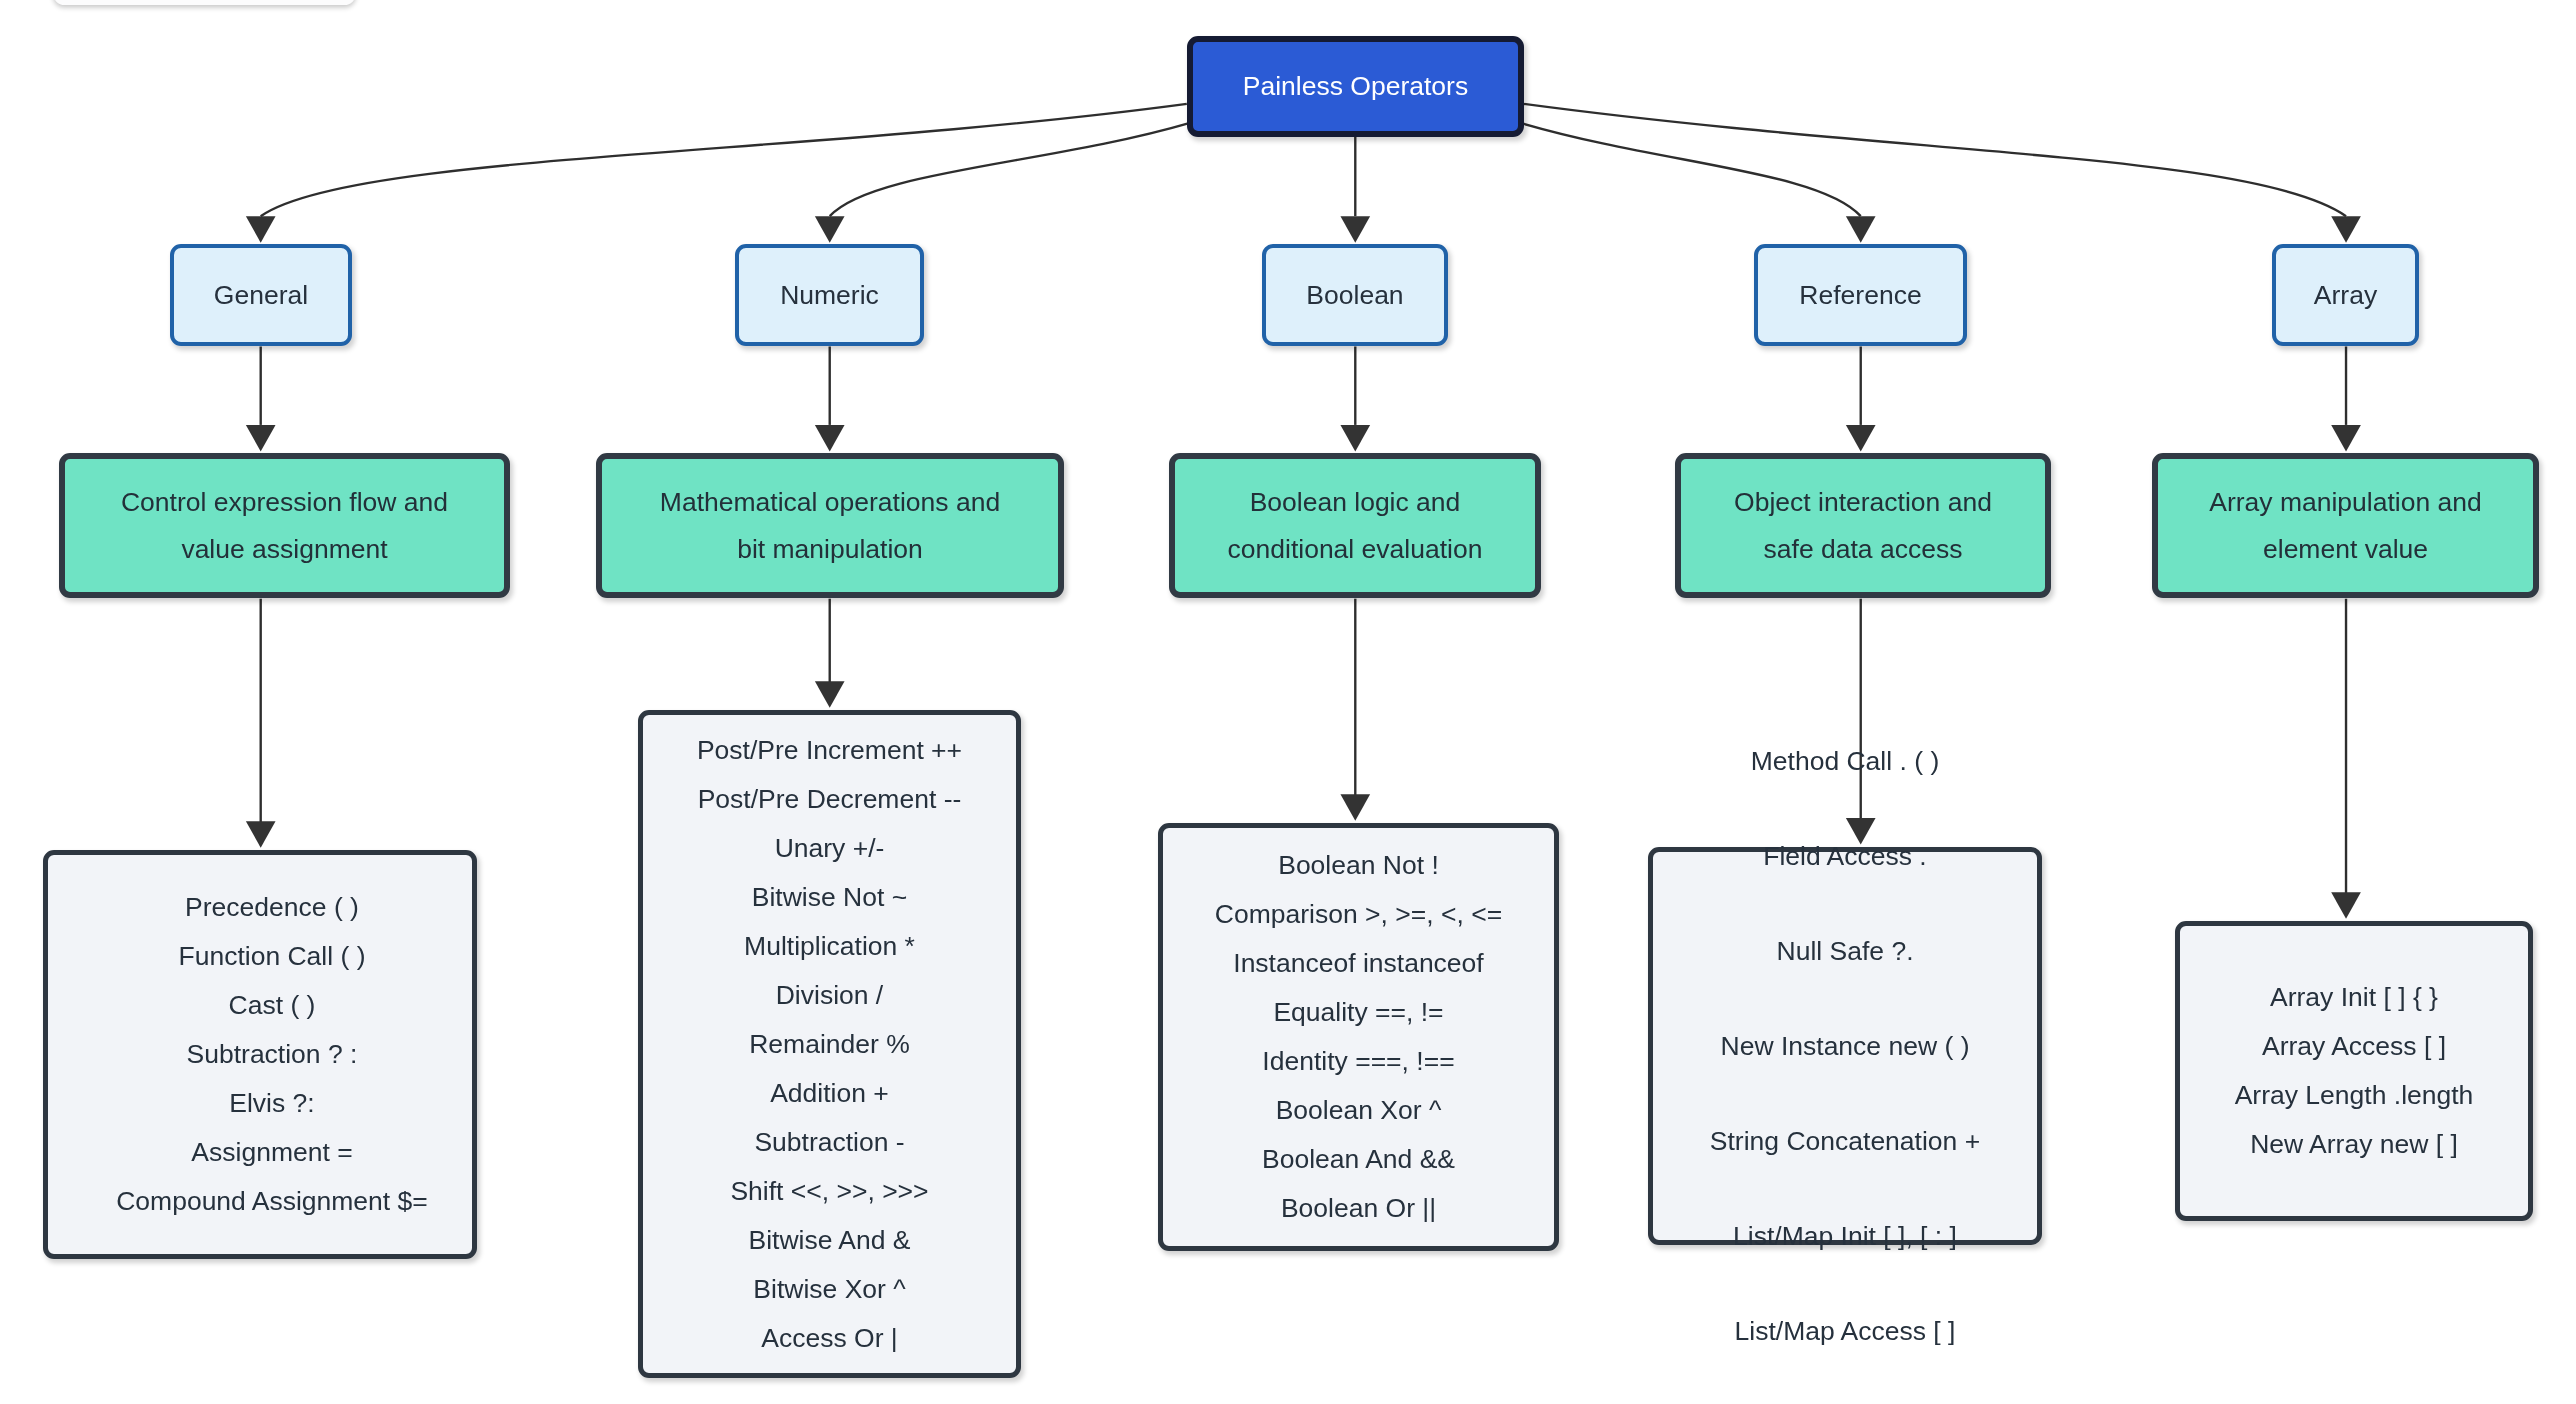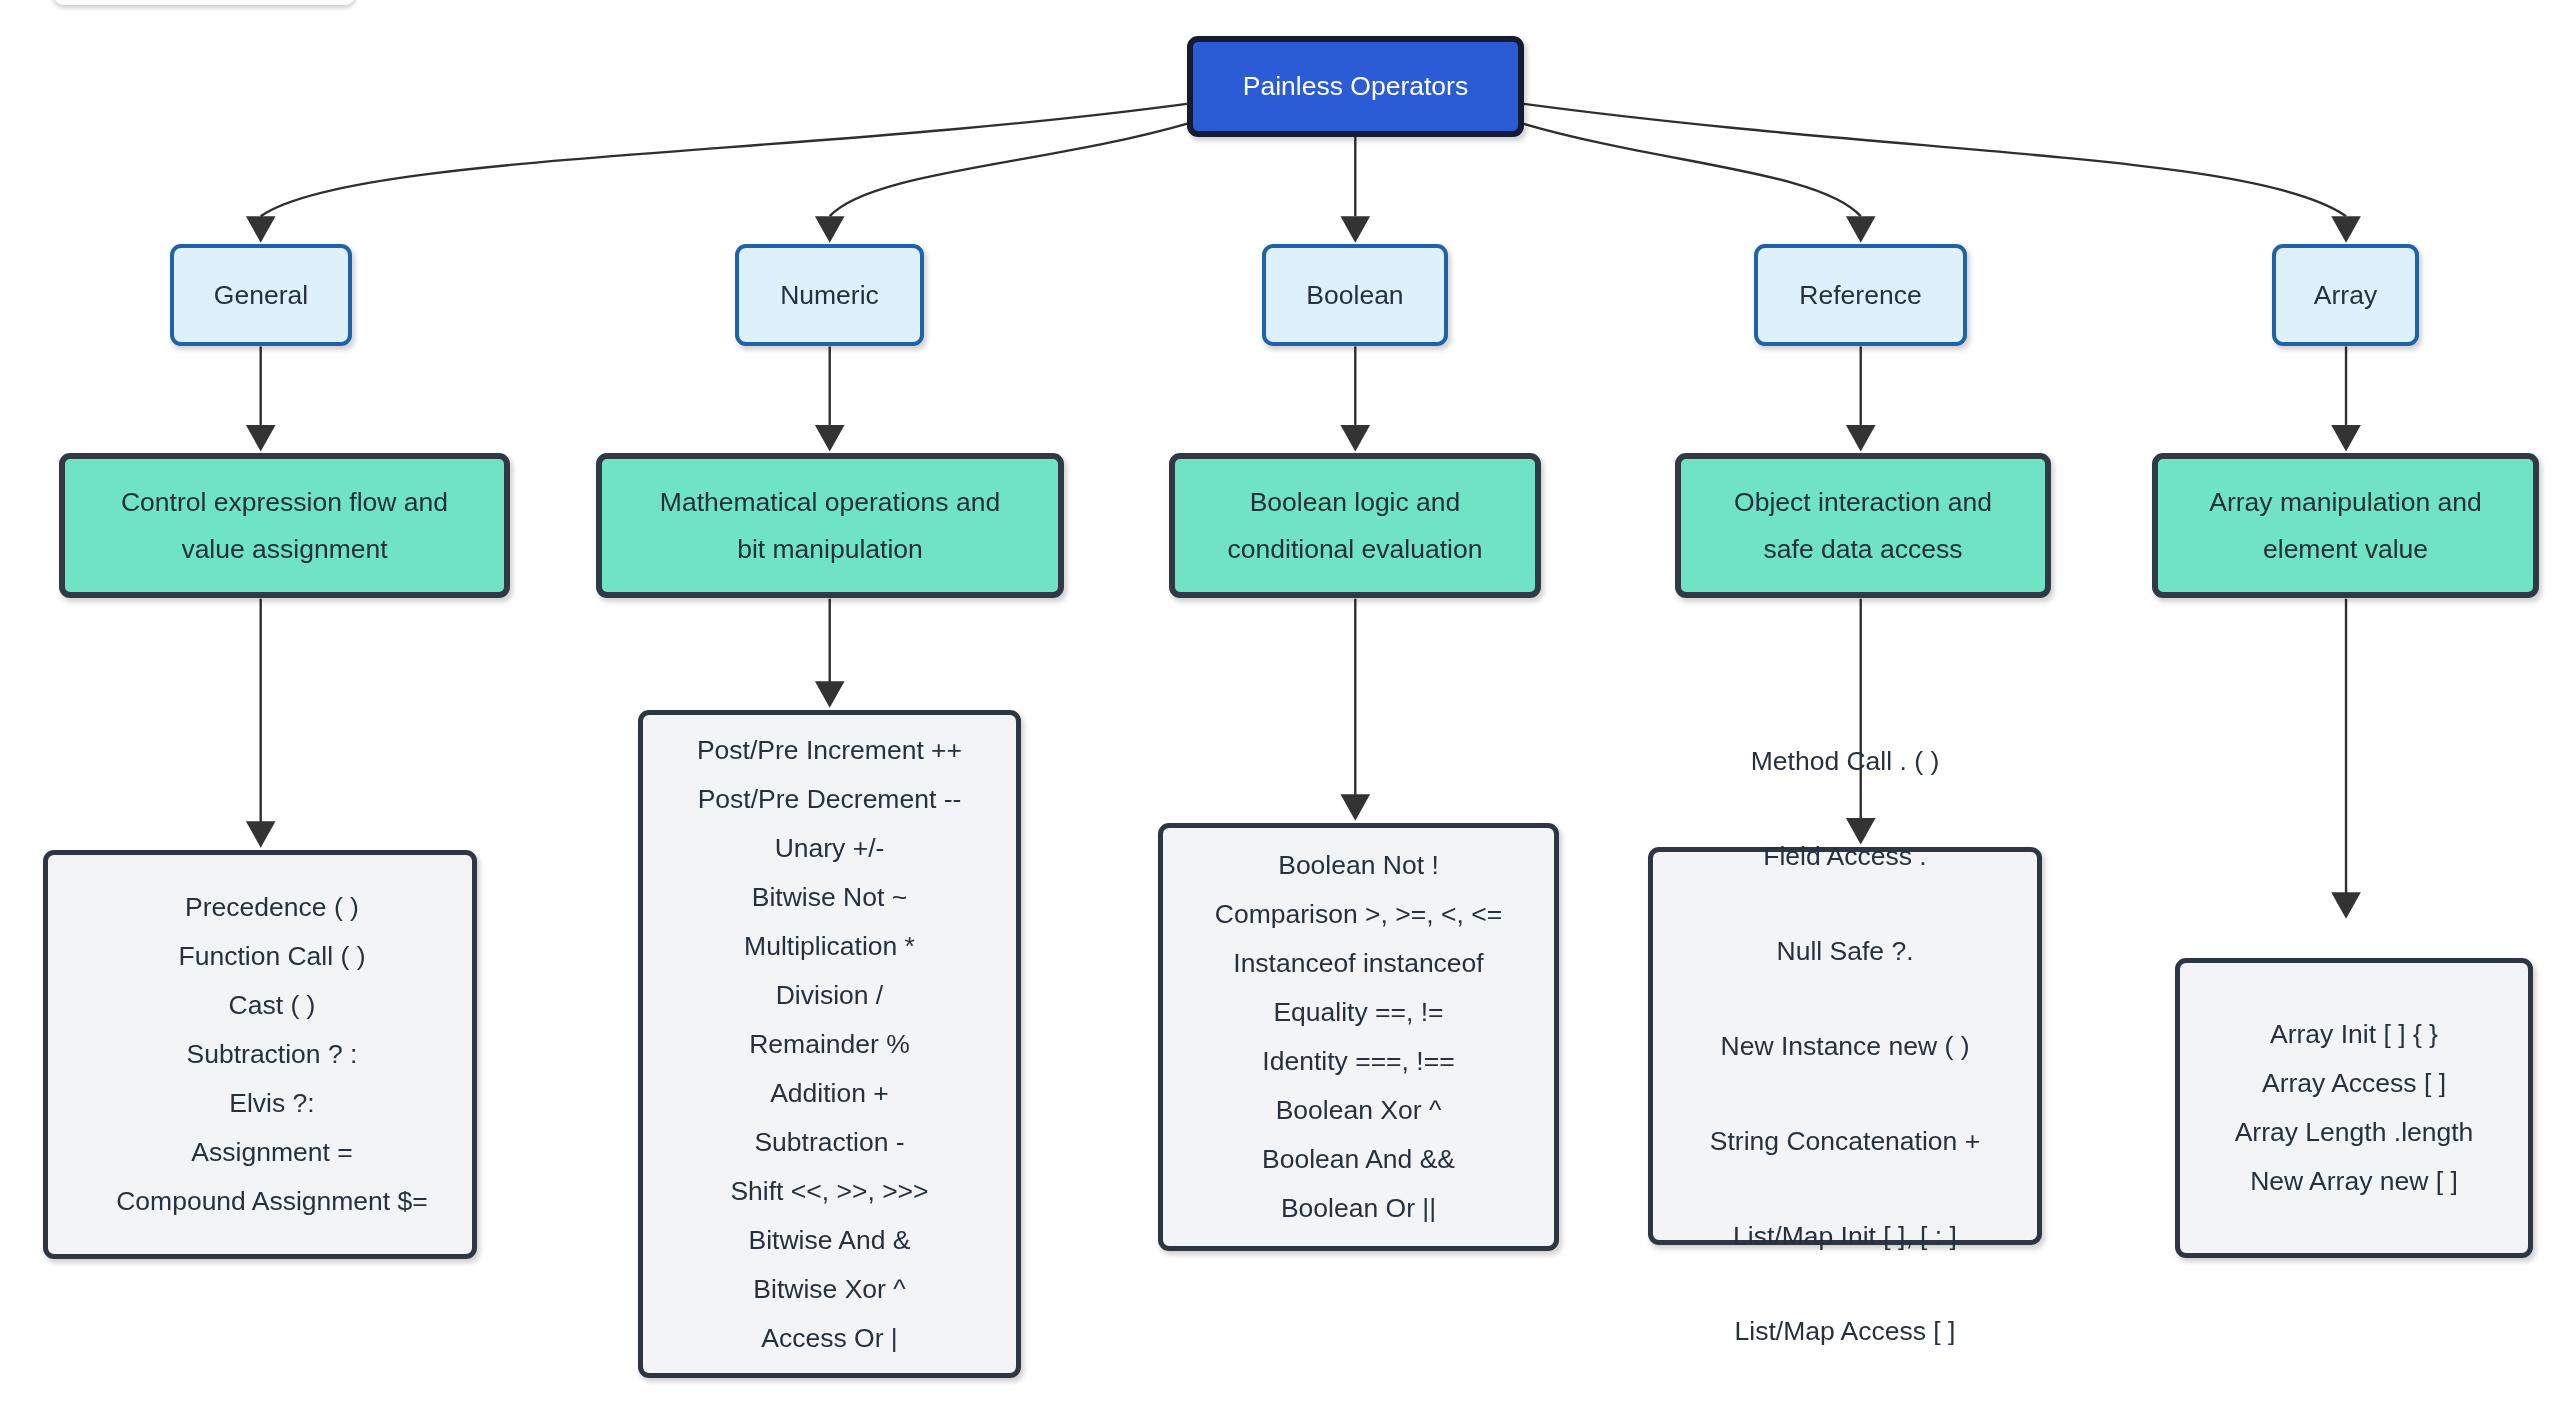--- a/index.html
+++ b/index.html
@@ -72,21 +72,21 @@
   .sum4 { left: 2152px; top: 453px; width: 387px; height: 145px; }
   .detail-node {
     background: #f2f4f8;
     border: 5.3px solid #2e3741;
     line-height: 49px;
   }
   .det0 { left: 43px;   top: 850px; width: 434px; height: 409px; padding-left: 24px; }
   .det1 { left: 638px; top: 710px; width: 383px; height: 668px; }
   .det2 { left: 1158px; top: 823px; width: 401px; height: 428px; }
   .det3 { left: 1648px; top: 847px; width: 394px; height: 398px; gap: 46px; }
-  .det4 { left: 2175px; top: 921px; width: 358px; height: 300px; margin-top: 37px; }
+  .det4 { left: 2175px; top: 921px; width: 358px; height: 300px; }
   .clipped-pill {
     position: absolute;
     left: 53px; top: -18px;
     width: 303px; height: 23px;
     border-radius: 11.7px;
     background: #fcfcfd;
     box-shadow: 0 2.6px 5.8px rgba(0,0,0,0.22);
   }
 </style>
 </head>

